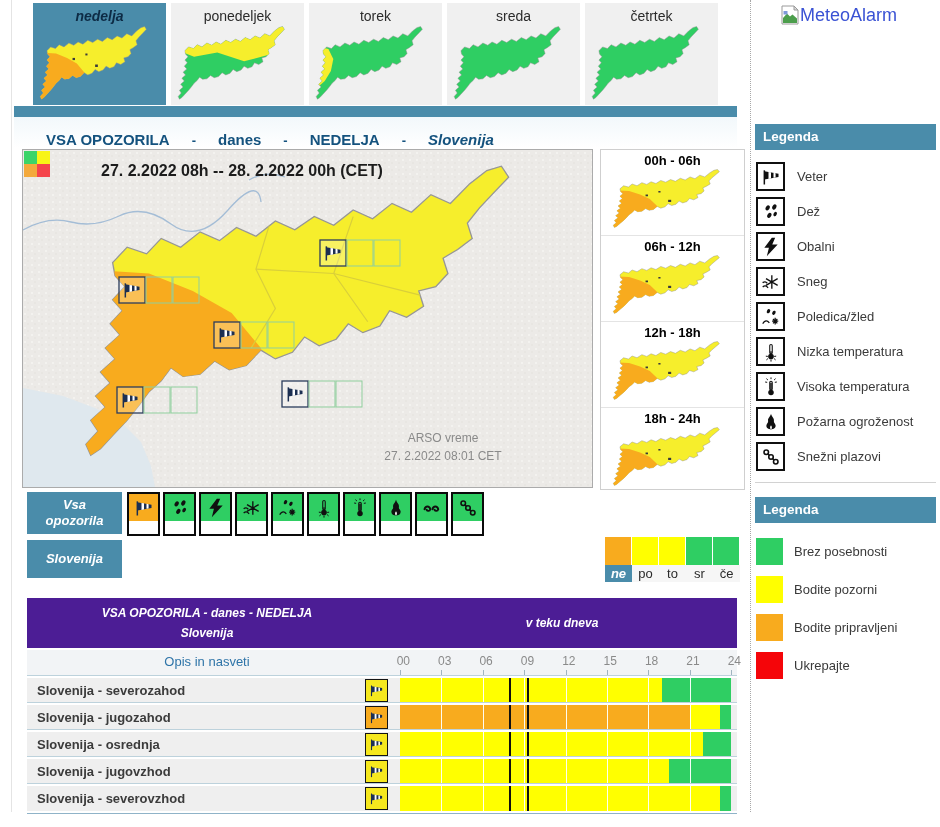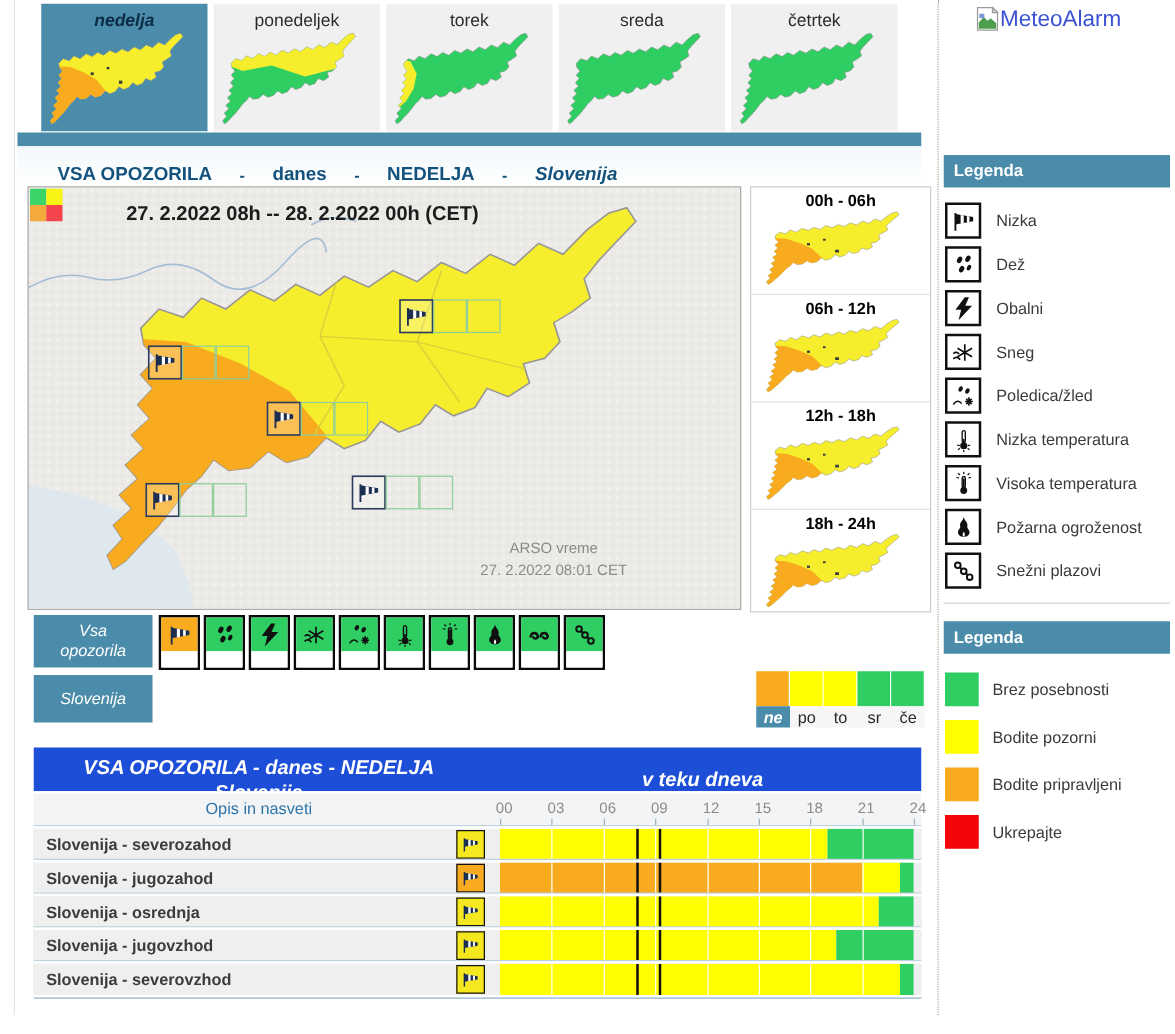--- a/index.html
+++ b/index.html
@@ -35,21 +35,21 @@
   .main-map svg{display:block;}
 
   
   .time-col{position:absolute;left:600px;top:149px;width:145px;height:341px;background:#fff;border:1px solid #cfcfcf;box-sizing:border-box;}
   .time-block{height:85px;text-align:center;border-bottom:1px solid #e4e4e4;}
   .time-block:last-child{border-bottom:none;}
   .time-label{font-size:13px;font-weight:bold;color:#000;padding-top:3px;}
   .time-block svg{display:block;margin:1px auto 0;}
 
   
-  .teal-box{position:absolute;background:#4a8caa;color:#fff;font-weight:normal;font-style:italic;
+  .teal-box{position:absolute;background:#4a8caa;color:#fff;font-weight:bold;font-style:italic;
             font-size:13px;display:flex;flex-direction:column;align-items:center;justify-content:center;line-height:1.25;}
   .aw-label{left:27px;top:492px;width:95px;height:42px;}
   .slo-label{left:27px;top:540px;width:95px;height:38px;}
 
   
   .aw-cells{position:absolute;left:127px;top:492px;display:flex;gap:3px;}
   .aw-cell{width:29px;border:2px solid #0a0a0a;background:#fff;}
   .aw-cell .cell-icon{height:27px;display:flex;align-items:center;justify-content:center;}
   .aw-cell .cell-strip{height:13px;background:#fff;}
   .glyph{width:20px;height:20px;color:#101010;}
@@ -57,21 +57,21 @@
 
   
   .day-squares{position:absolute;left:605px;top:537px;display:flex;}
   .day-cell{width:27px;display:flex;flex-direction:column;cursor:pointer;}
   .day-sq{height:28px;border-right:1px solid #fff;}
   .day-lb{height:17px;font-size:13px;text-align:center;line-height:17px;color:#2b2b2b;background:#f6f6f6;}
   .day-cell.selected .day-lb{background:#4a8caa;color:#fff;font-weight:bold;font-style:italic;}
 
   
   .warn-table{position:absolute;left:27px;top:598px;width:710px;}
-  .wt-header{position:relative;height:35px;background:#1d4ed8;color:#fff;font-weight:bold;font-style:italic;font-size:16px;}
+  .wt-header{position:relative;height:50px;background:#4c1d95;color:#fff;font-weight:bold;font-style:italic;font-size:12px;}
   .wt-title{position:absolute;left:0;top:8px;width:360px;text-align:center;}
   .wt-subtitle{position:absolute;left:0;top:28px;width:360px;text-align:center;}
   .wt-period{position:absolute;left:380px;top:18px;width:310px;text-align:center;}
   .wt-subheader{position:relative;height:26px;background:#f2f4f6;border-top:2px solid #fff;}
   .wt-desc{position:absolute;left:0;top:4px;width:360px;text-align:center;color:#2e74a8;font-size:13px;}
   .hour-label{position:absolute;top:4px;width:20px;text-align:right;color:#8a8a8a;font-size:12px;}
   .hour-tick{position:absolute;bottom:0;height:6px;border-left:1px solid #9fb4c0;}
   .wt-row{position:relative;height:25px;background:#efefef;border-top:2px solid #fff;box-shadow:0 -1px 0 #bdd2dc;}
   .wt-row-label{position:absolute;left:10px;top:5px;font-size:13px;font-weight:bold;color:#3b3b3b;}
   .wt-row-icon{position:absolute;left:338px;top:1px;width:21px;height:21px;border:1.5px solid #141414;
@@ -659,21 +659,21 @@
 
   <div class="sidebar">
     <div class="legend-header">Legenda</div>
     <div class="legend-items">
       <div class="legend-item">
           <span class="icon-box">
             <svg class="glyph">
               <use href="#sym-wind"></use>
             </svg>
           </span>
-          <span class="lg-label">Nizka</span>
+          <span class="lg-label">Veter</span>
         </div>
       <div class="legend-item">
           <span class="icon-box">
             <svg class="glyph">
               <use href="#sym-rain"></use>
             </svg>
           </span>
           <span class="lg-label">Dež</span>
         </div>
       <div class="legend-item">

